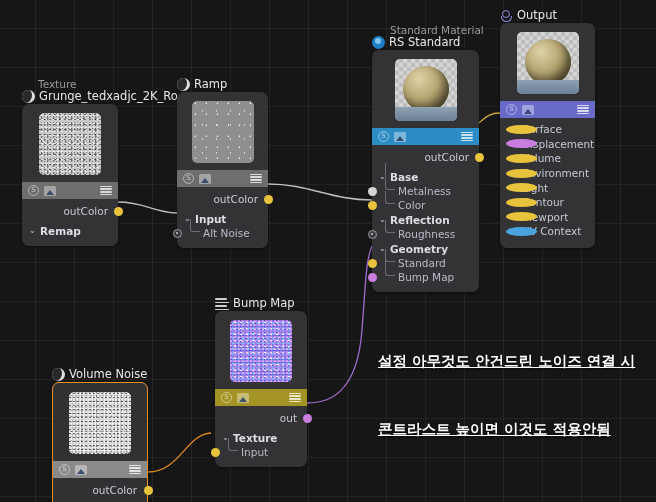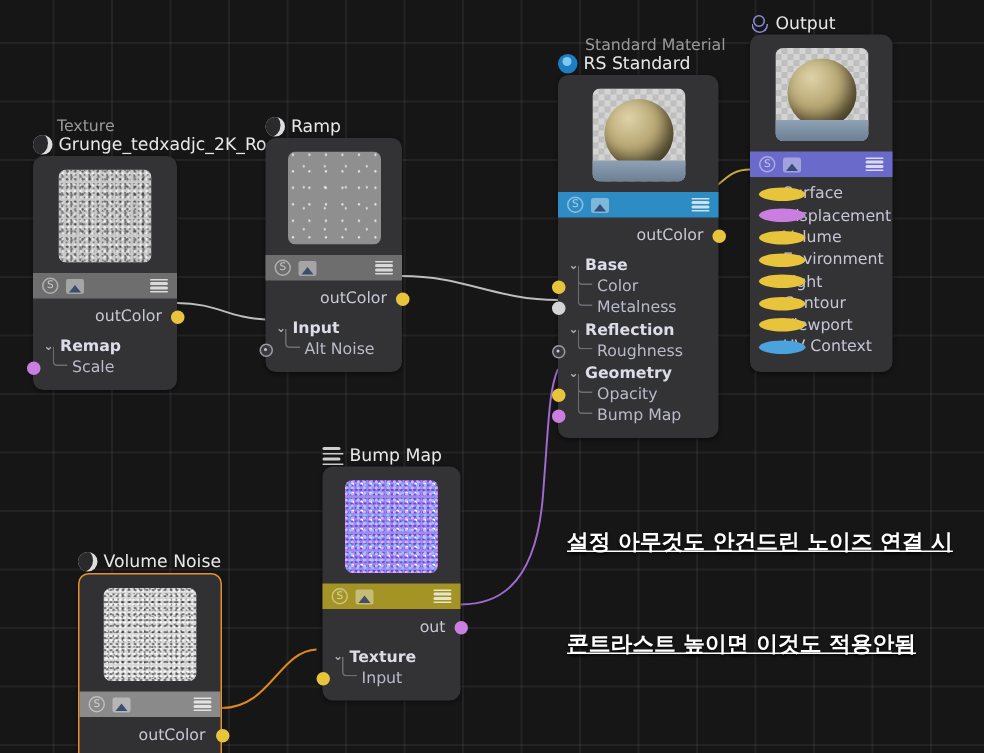--- a/index.html
+++ b/index.html
@@ -336,25 +336,20 @@
           </span>
       </div>
       <div class="ports">
         <div class="port-row">
           <span class="port-label-out">outColor</span>
           <span class="dot right" style="background:#e8c33c;"></span>
         </div>
         <div class="group-row" style="margin-top:5px;">
           <span class="caret">⌄</span>
           <span>Remap</span>
-        </div>
-        <div class="port-row">
-          <span class="tree-elbow"></span>
-          <span class="dot left" style="background:#c97ee0;"></span>
-          <span class="port-label-in">Scale</span>
         </div>
       </div>
     </div>
   </div>
 
   <div class="node" style="left:177px; top:92px; width:91px;">
     <div class="node-title">
       <span class="ico-sphere"></span>
       <span class="title-text">Ramp</span>
     </div>
@@ -429,48 +424,48 @@
         <div class="port-row">
           <span class="port-label-out">outColor</span>
           <span class="dot right" style="background:#e8c33c;"></span>
         </div>
 
         <div class="group-row" style="margin-top:5px;">
           <span class="caret">⌄</span>
           <span>Base</span>
         </div>
         <div class="port-row">
-          <span class="tree-elbow"></span>
-          <span class="dot left" style="background:#e8c33c;"></span>
-          <span class="port-label-in">Color</span>
-        </div>
-        <div class="port-row">
           <span class="tree-elbow" style="top:-21px; height:26px;"></span>
           <span class="dot left" style="background:#d4d4d4;"></span>
           <span class="port-label-in">Metalness</span>
         </div>
+        <div class="port-row">
+          <span class="tree-elbow"></span>
+          <span class="dot left" style="background:#e8c33c;"></span>
+          <span class="port-label-in">Color</span>
+        </div>
 
         <div class="group-row">
           <span class="caret">⌄</span>
           <span>Reflection</span>
         </div>
         <div class="port-row">
           <span class="tree-elbow"></span>
           <span class="dot left ring"></span>
           <span class="port-label-in">Roughness</span>
         </div>
 
         <div class="group-row">
           <span class="caret">⌄</span>
           <span>Geometry</span>
         </div>
         <div class="port-row">
           <span class="tree-elbow"></span>
           <span class="dot left" style="background:#e8c33c;"></span>
-          <span class="port-label-in">Opacity</span>
+          <span class="port-label-in">Standard</span>
         </div>
         <div class="port-row">
           <span class="tree-elbow" style="top:-21px; height:26px;"></span>
           <span class="dot left" style="background:#c97ee0;"></span>
           <span class="port-label-in">Bump Map</span>
         </div>
       </div>
     </div>
   </div>
 

